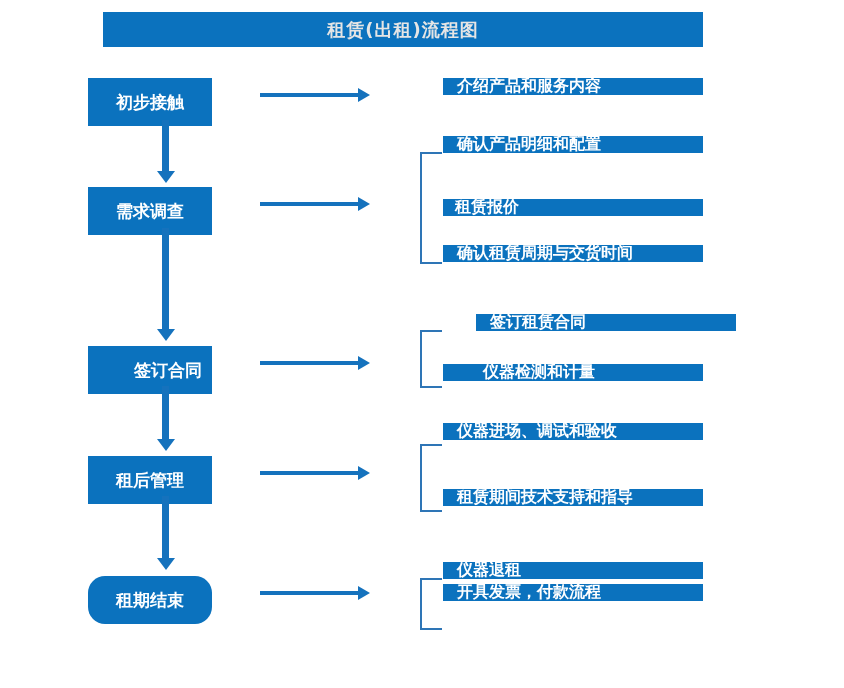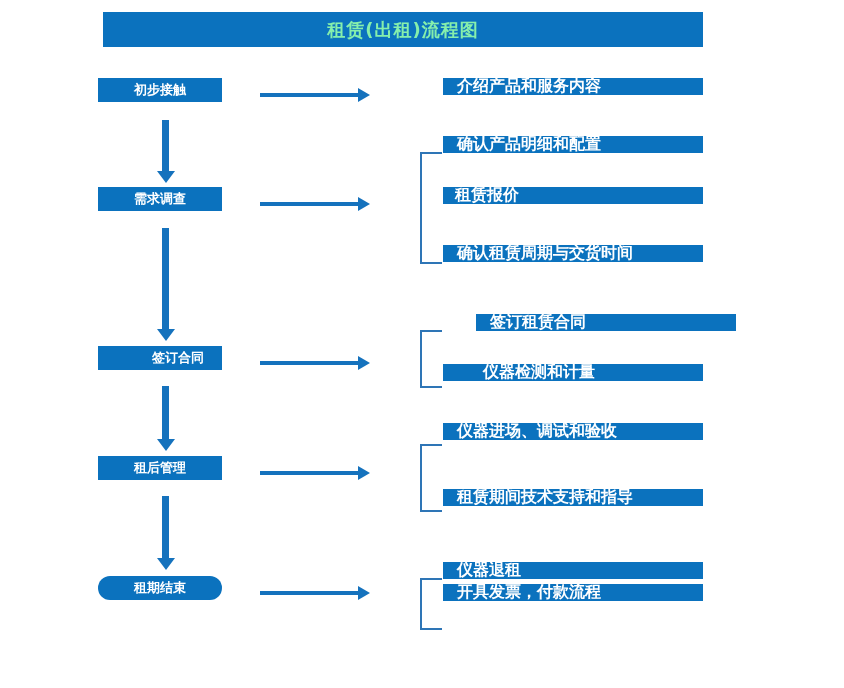--- a/index.html
+++ b/index.html
@@ -19,44 +19,44 @@
   }
 
   
   .title-bar {
     position: absolute;
     left: 103px;
     top: 12px;
     width: 600px;
     height: 35px;
     background: #0B72BE;
-    color: #86efac;
+    color: #e5e5e5;
     font-size: 18px;
     font-weight: bold;
     display: flex;
     align-items: center;
     justify-content: center;
     letter-spacing: 1px;
   }
 
   
   .box {
     position: absolute;
     background: #0B72BE;
     color: #ffffff;
     font-weight: bold;
     display: flex;
     align-items: center;
     box-sizing: border-box;
   }
   .box.stage {
-    left: 98px;
+    left: 88px;
     width: 124px;
-    height: 24px;
-    font-size: 13px;
+    height: 48px;
+    font-size: 17px;
     justify-content: center;
   }
   .box.detail {
     left: 443px;
     width: 260px;
     height: 17px;
     font-size: 16px;
     justify-content: flex-start;
     padding-left: 14px;
   }
@@ -134,21 +134,21 @@
   <div class="h-arrow" style="top:93px;"></div>
   <div class="h-arrow" style="top:202px;"></div>
   <div class="h-arrow" style="top:361px;"></div>
   <div class="h-arrow" style="top:471px;"></div>
   <div class="h-arrow" style="top:591px;"></div>
 
   <div class="box detail" style="top:78px;">介绍产品和服务内容</div>
 
   <div class="bracket" style="top:152px; height:112px;"></div>
   <div class="box detail" style="top:136px;">确认产品明细和配置</div>
-  <div class="box detail" style="top:187px;padding-left:12px;">租赁报价</div>
+  <div class="box detail" style="top:199px;padding-left:12px;">租赁报价</div>
   <div class="box detail" style="top:245px;">确认租赁周期与交货时间</div>
 
   <div class="bracket" style="top:330px; height:58px;"></div>
   <div class="box detail" style="top:314px;margin-left:33px;">签订租赁合同</div>
   <div class="box detail" style="top:364px;padding-left:40px;">仪器检测和计量</div>
 
   <div class="bracket" style="top:444px; height:68px;"></div>
   <div class="box detail" style="top:423px;">仪器进场、调试和验收</div>
   <div class="box detail" style="top:489px;">租赁期间技术支持和指导</div>
 

